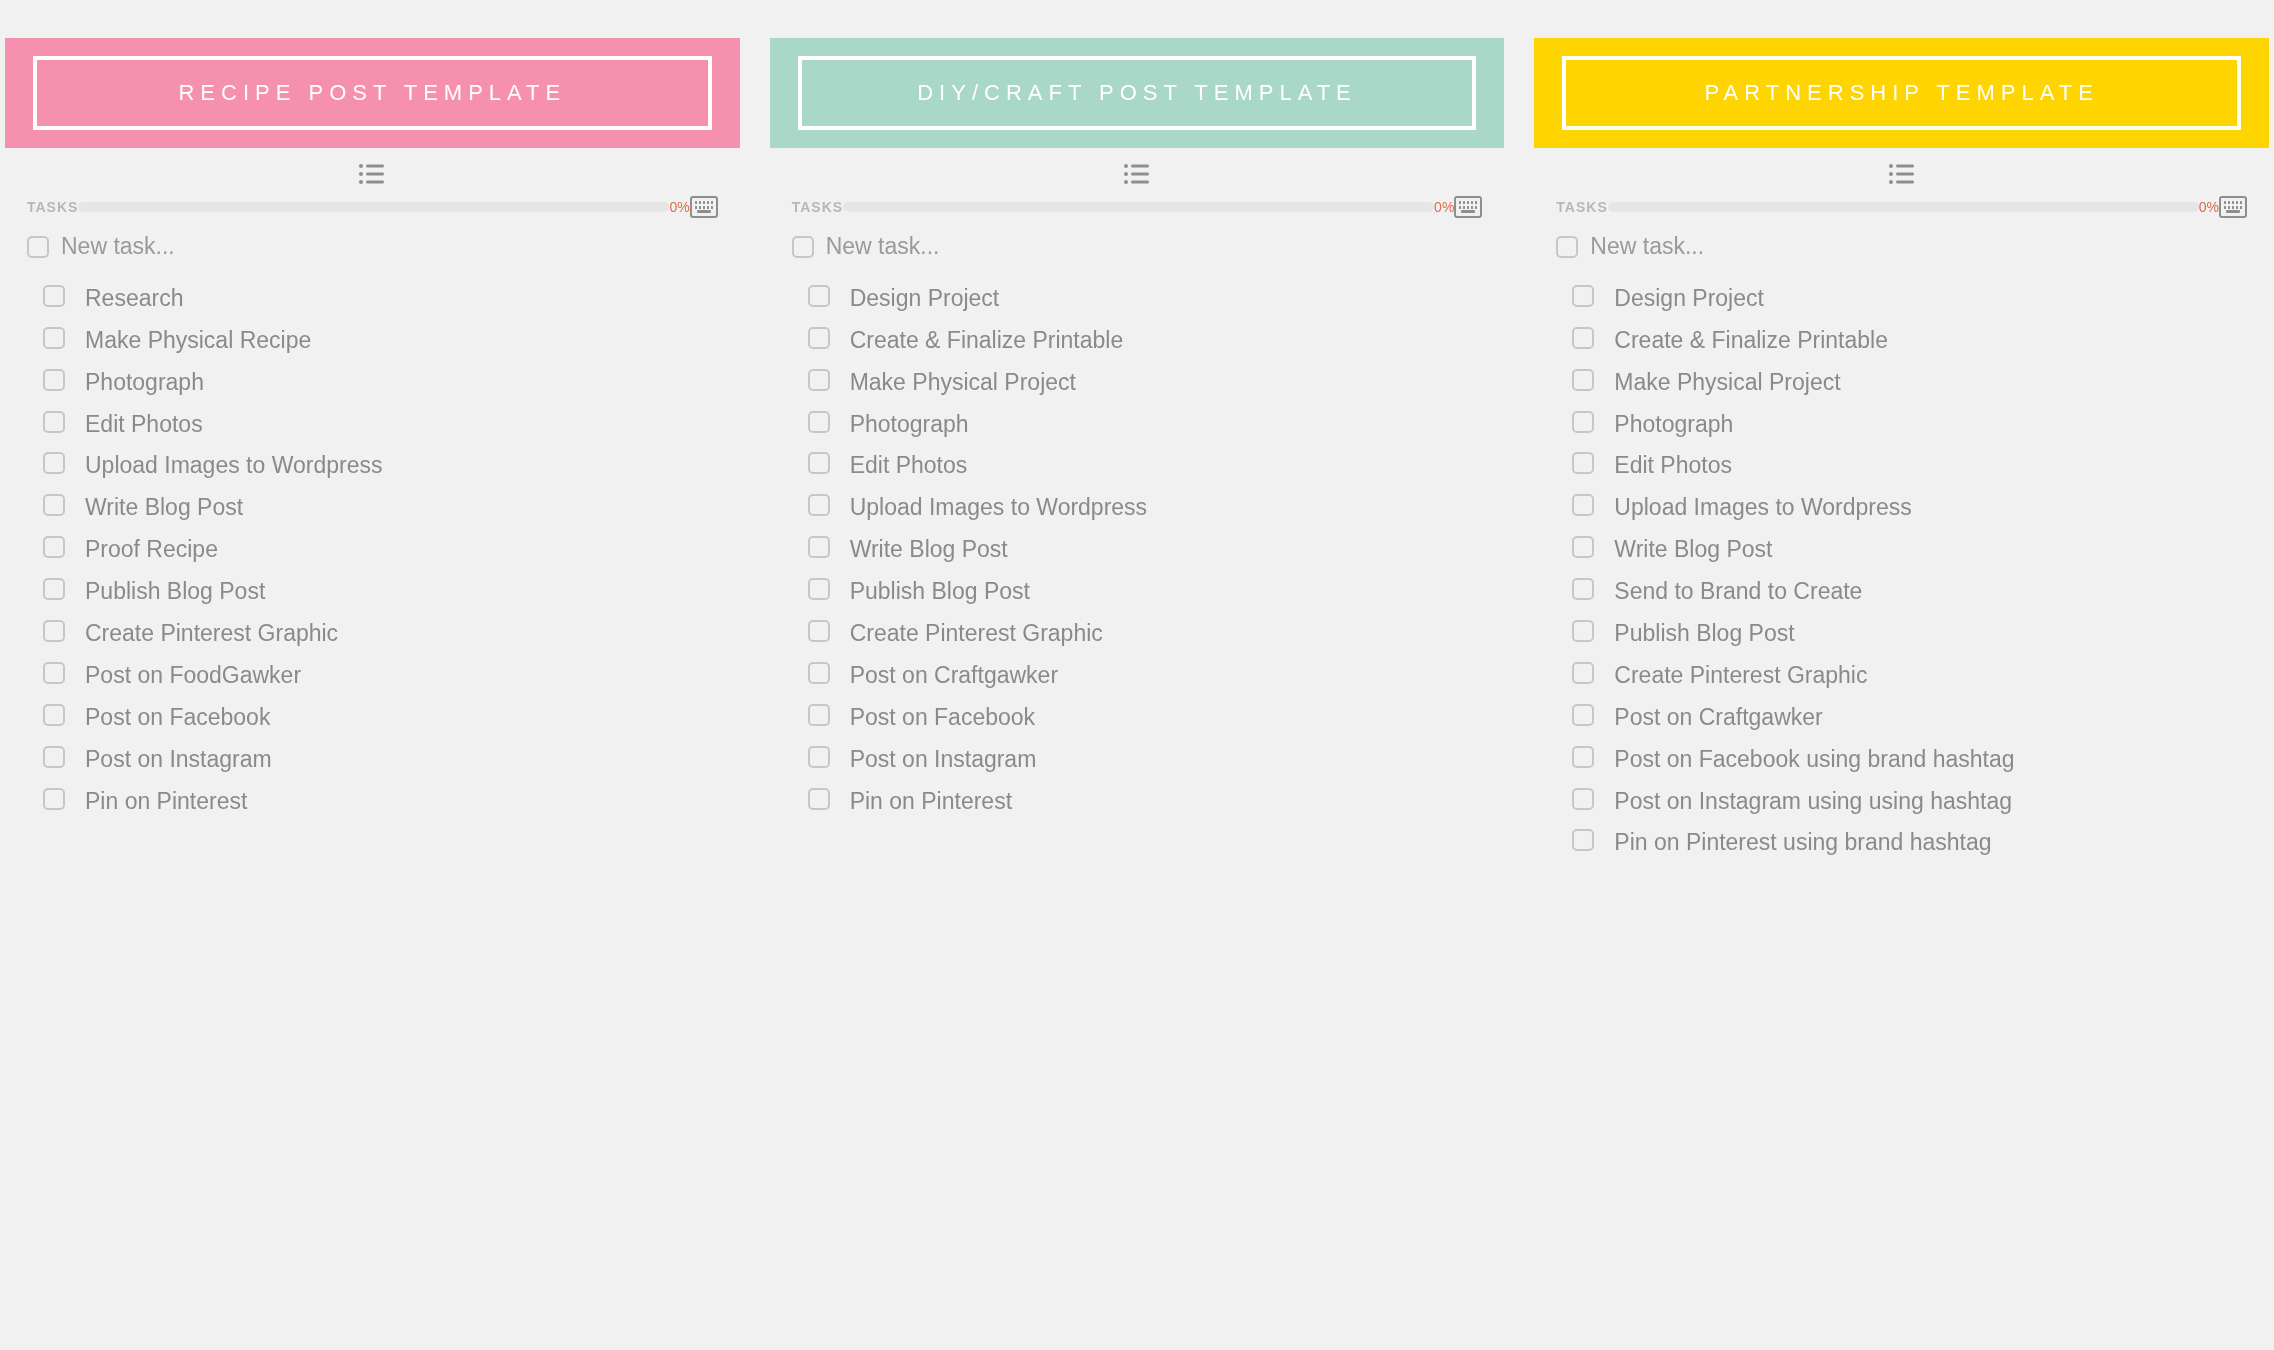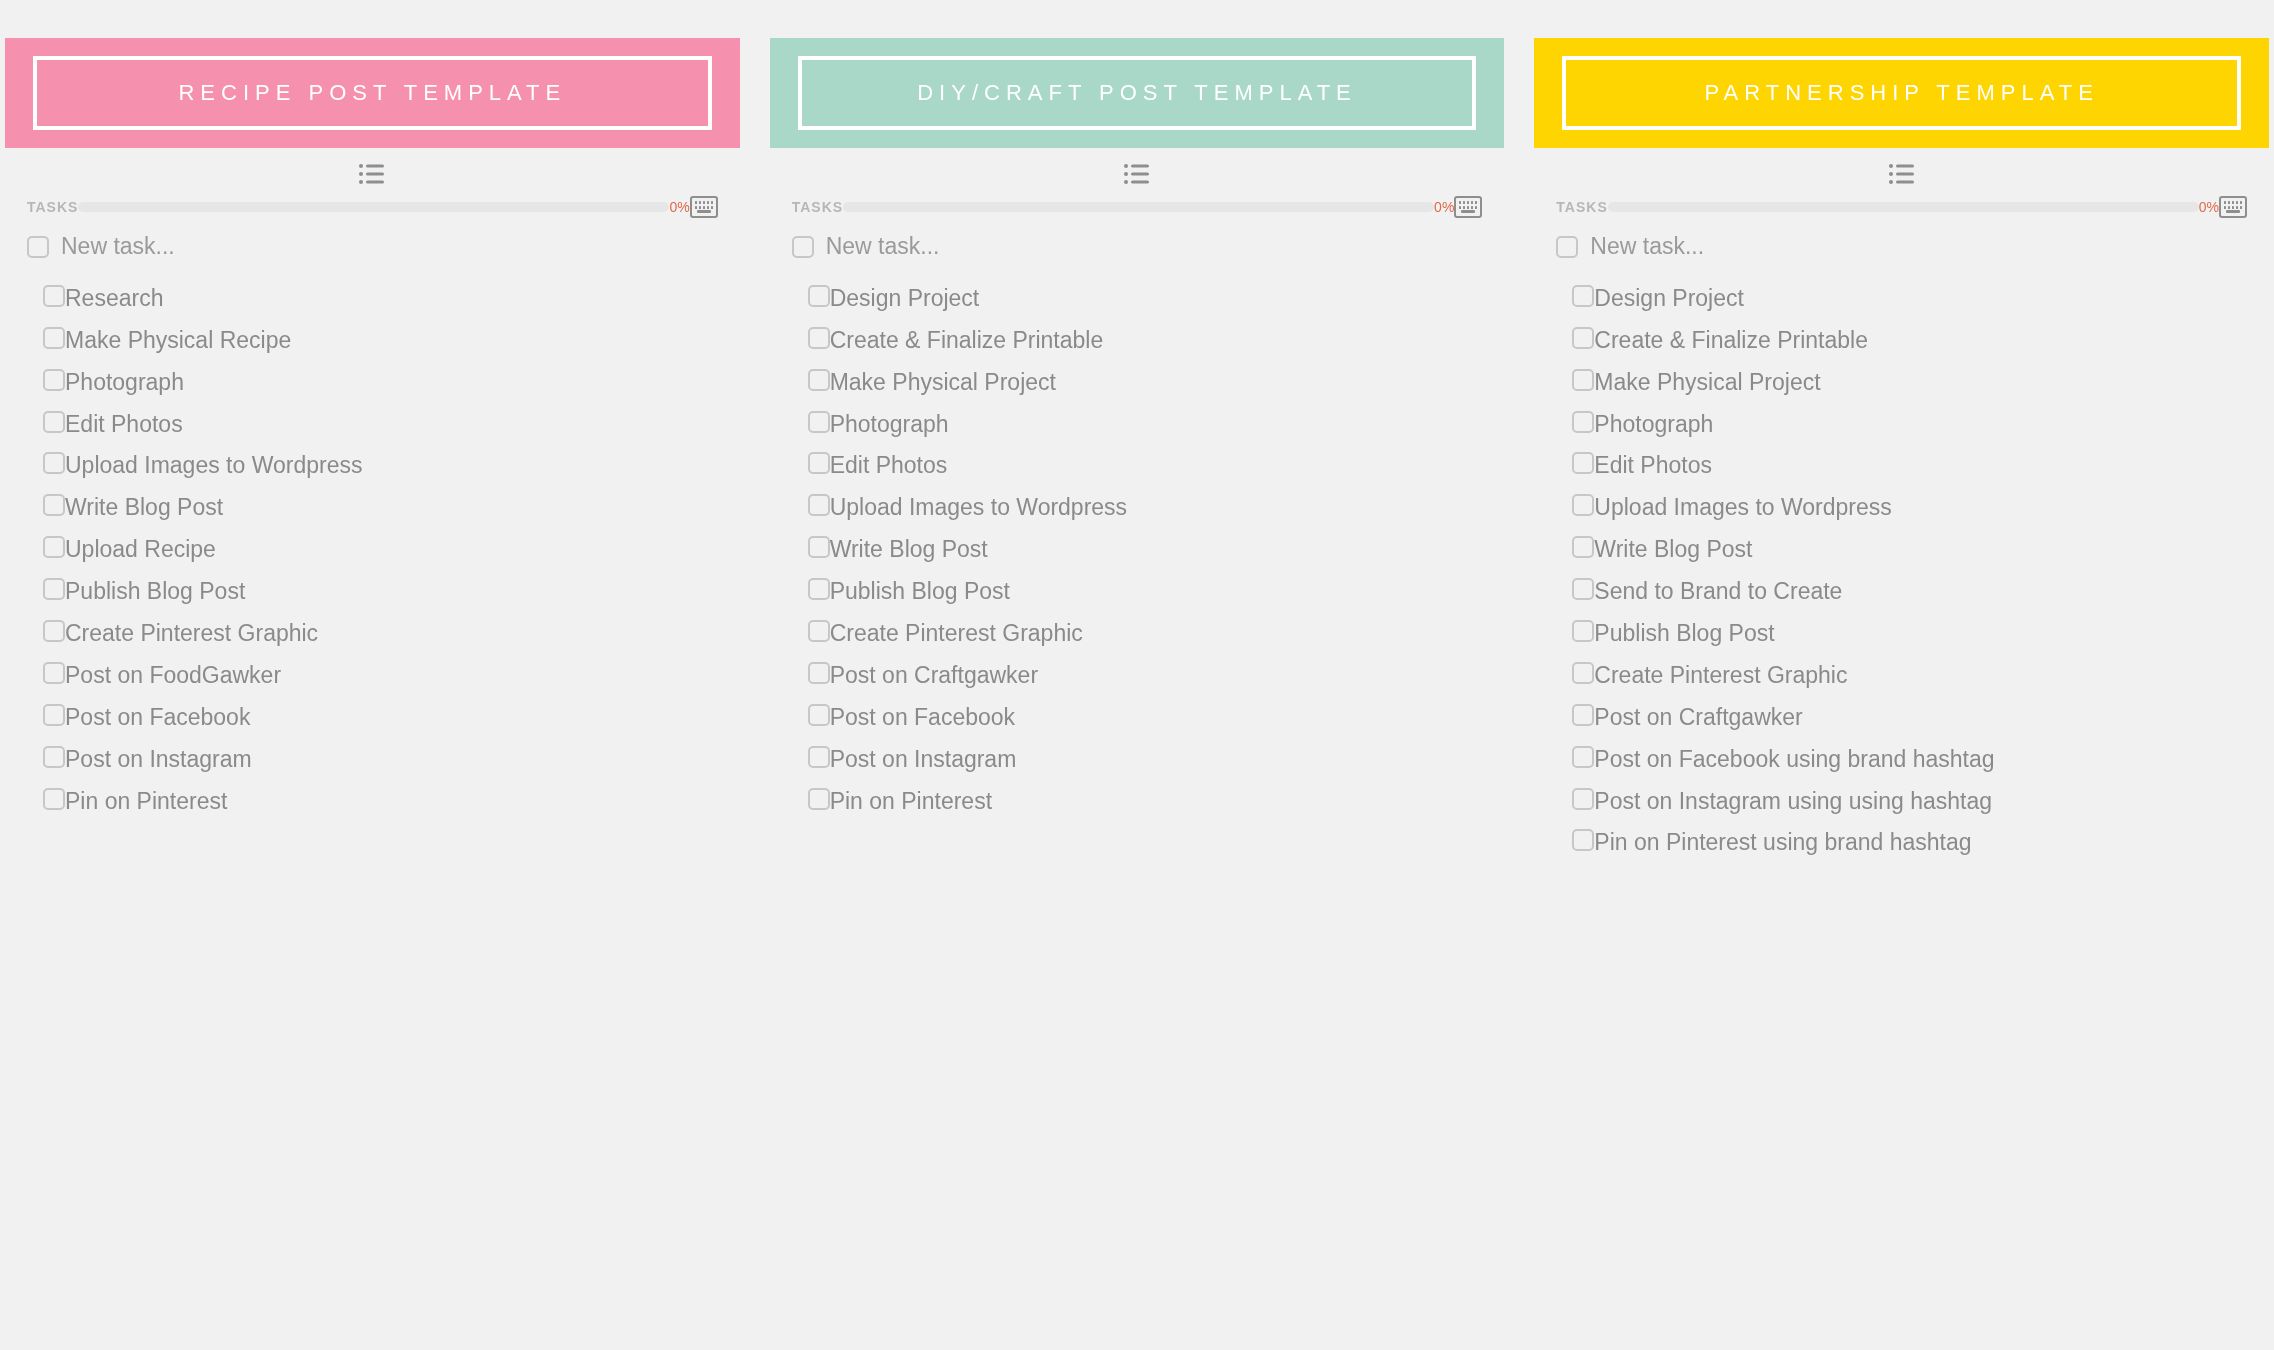--- a/index.html
+++ b/index.html
@@ -90,21 +90,21 @@
 
   .new-task {
     display: flex;
     align-items: center;
     gap: 12px;
     margin: 10px 0 22px 0;
   }
   .task-item {
     display: flex;
     align-items: flex-start;
-    gap: 0;
+    gap: 20px;
     margin-bottom: 12px;
     padding-left: 16px;
   }
   .task-checkbox {
     width: 22px; height: 22px;
     border: 2px solid #c7c7c7;
     border-radius: 5px;
     flex-shrink: 0;
     background: #fff0;
     margin-top: 1px;
@@ -183,21 +183,21 @@
           <div class="task-item">
             <span class="task-checkbox"></span>
             <span class="task-text">Upload Images to Wordpress</span>
           </div>
           <div class="task-item">
             <span class="task-checkbox"></span>
             <span class="task-text">Write Blog Post</span>
           </div>
           <div class="task-item">
             <span class="task-checkbox"></span>
-            <span class="task-text">Upload Recipe</span>
+            <span class="task-text">Proof Recipe</span>
           </div>
           <div class="task-item">
             <span class="task-checkbox"></span>
             <span class="task-text">Publish Blog Post</span>
           </div>
           <div class="task-item">
             <span class="task-checkbox"></span>
             <span class="task-text">Create Pinterest Graphic</span>
           </div>
           <div class="task-item">

